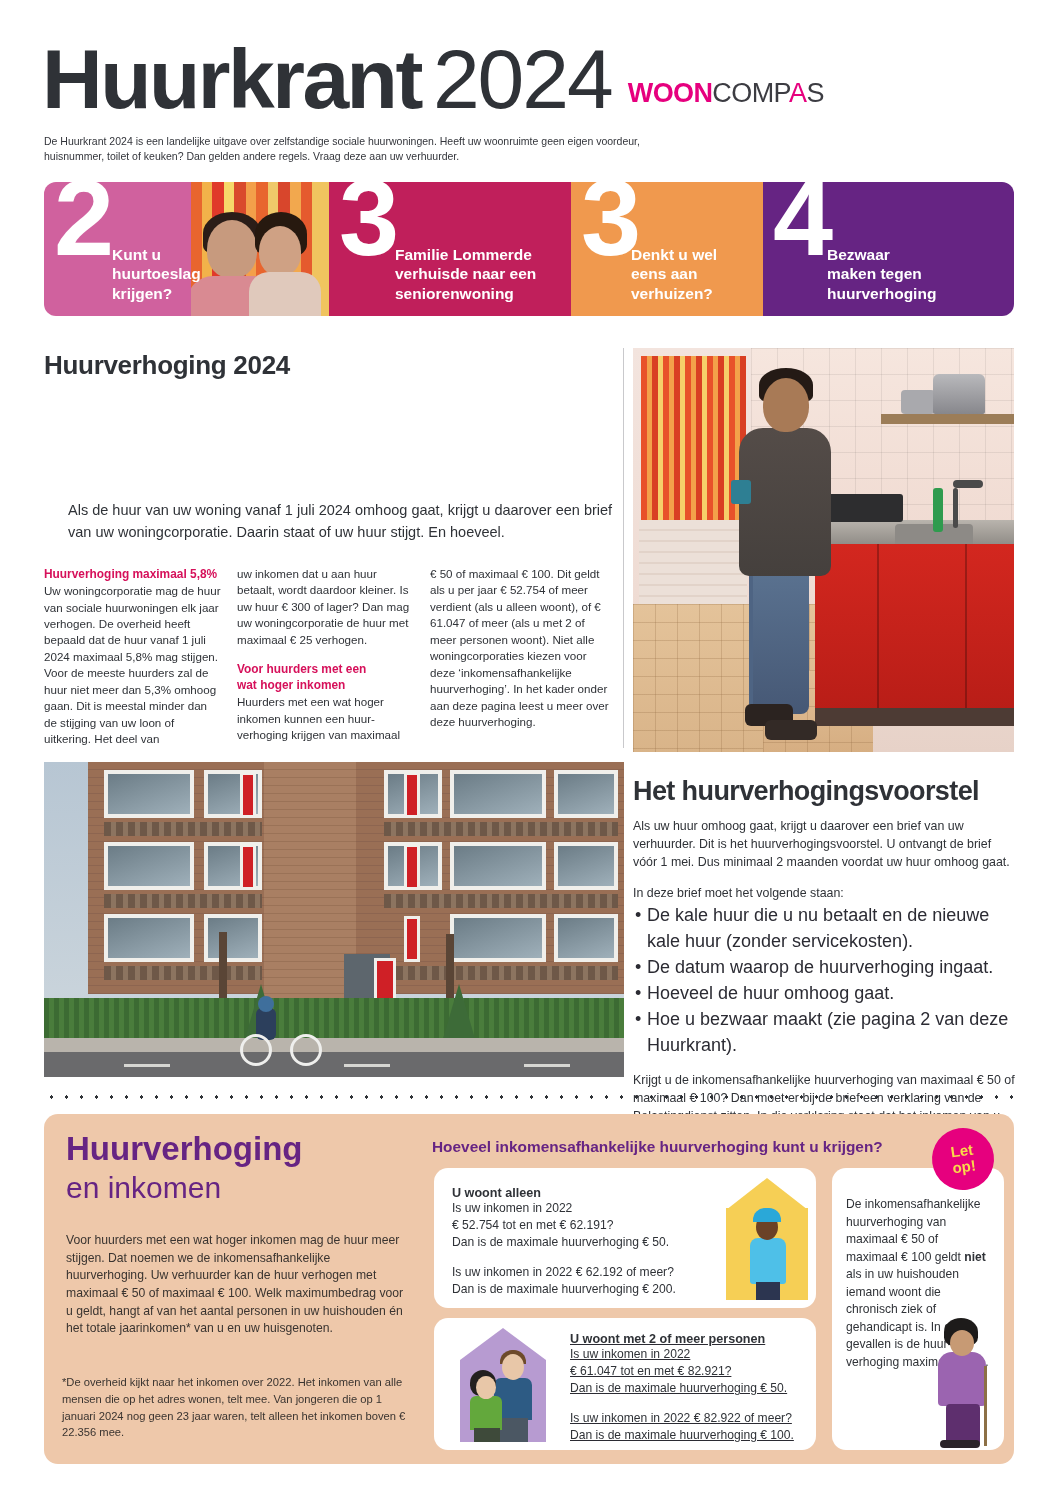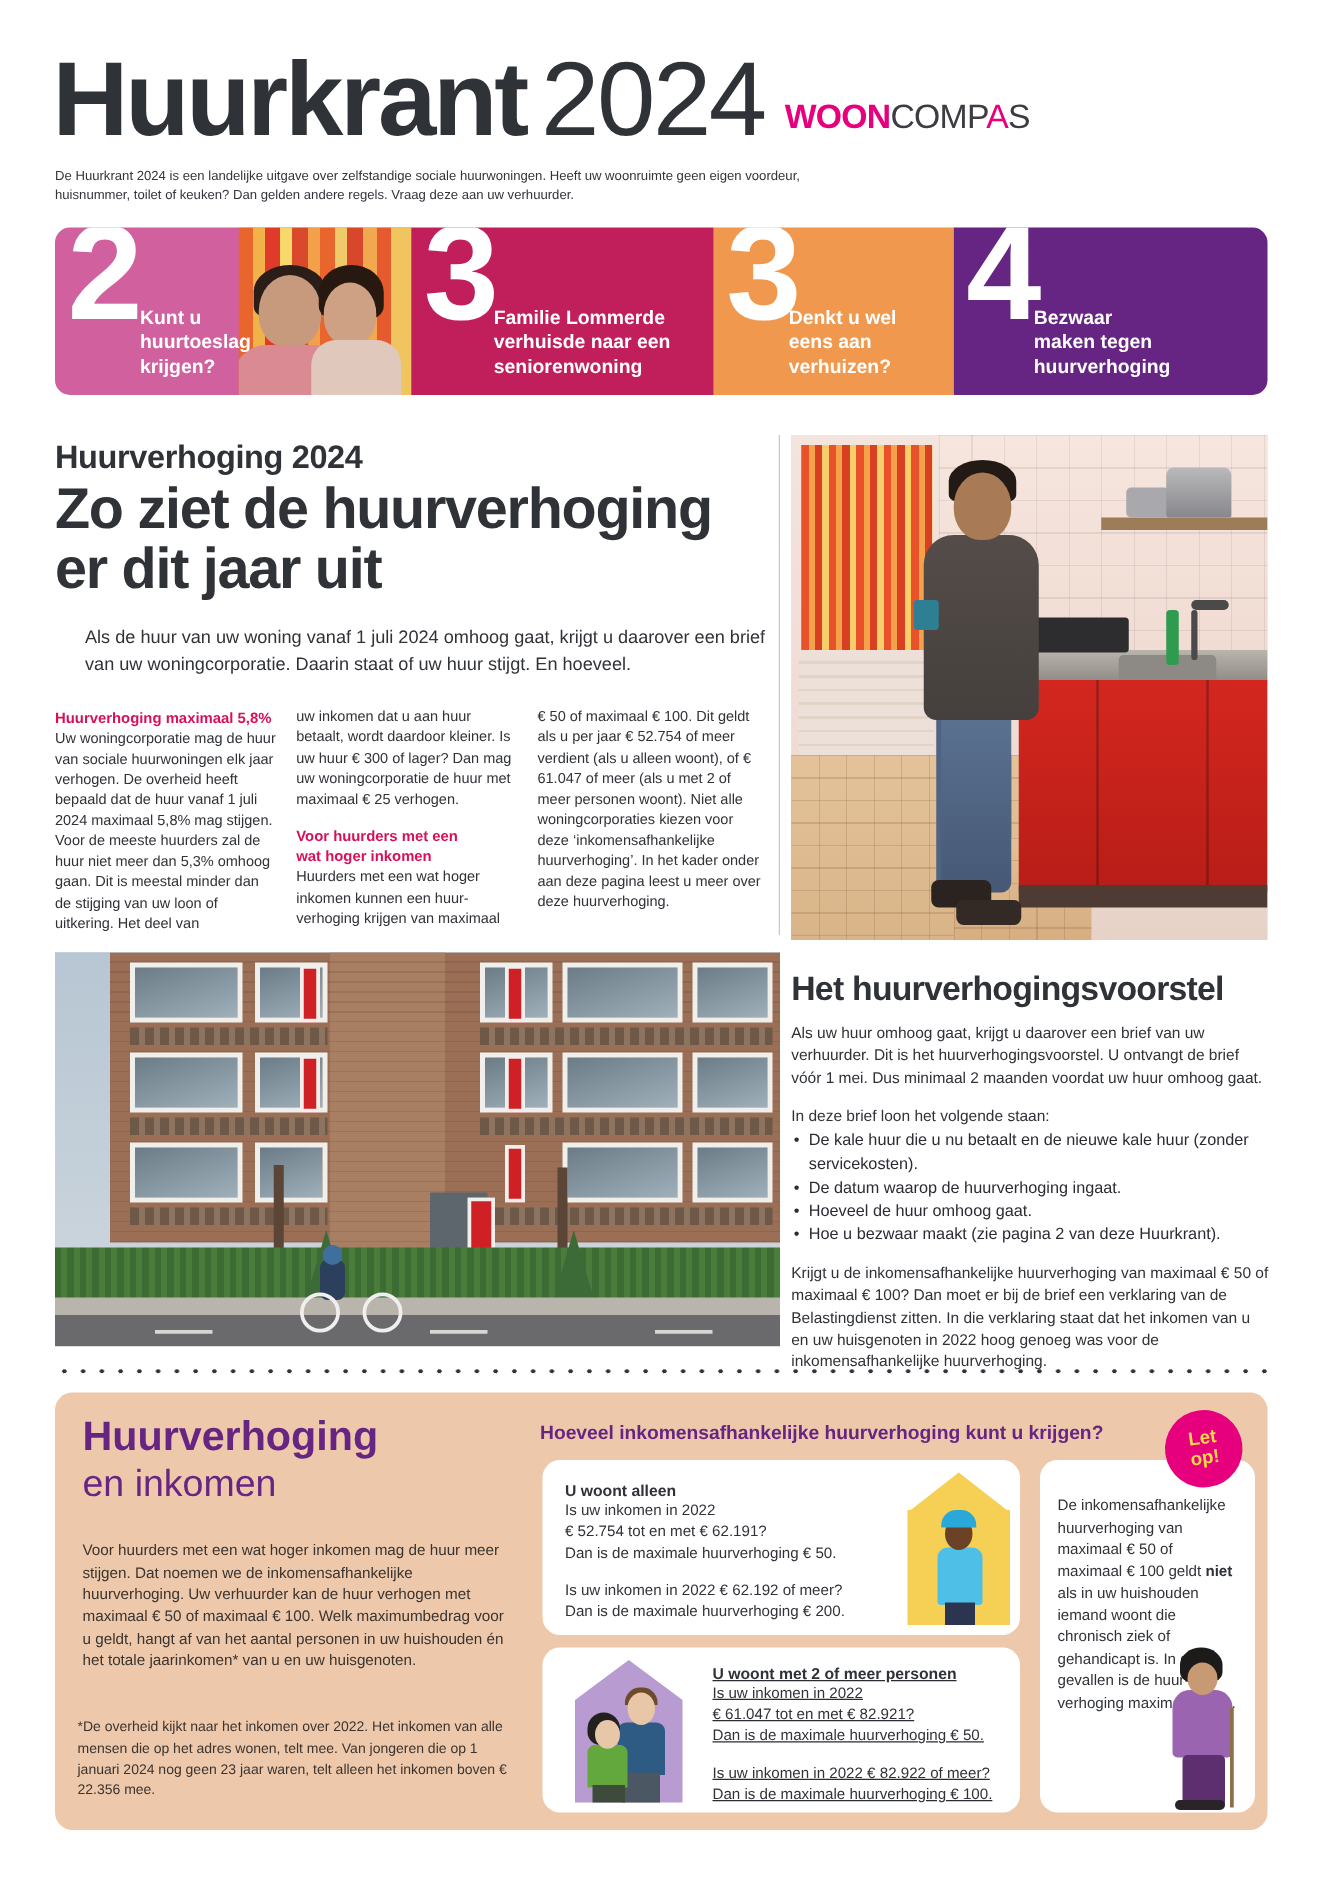--- a/index.html
+++ b/index.html
@@ -212,21 +212,21 @@
 
   
   .rh {
     position: absolute; left: 633px; top: 776px;
     font-size: 27px; font-weight: 700; color: #2f3237; letter-spacing: -0.6px;
   }
   .rbody { position: absolute; left: 633px; top: 818px; width: 382px; }
   .rbody p { font-size: 12.4px; line-height: 1.44; color: #2f3237; }
   .rbody .gap { height: 13px; }
   .rbody ul { list-style: none; margin-top: 1px; }
-  .rbody li { font-size: 13px; line-height: 1.44; padding-left: 14px; position: relative; }
+  .rbody li { font-size: 18px; line-height: 1.44; padding-left: 14px; position: relative; }
   .rbody li::before { content:"•"; position:absolute; left:2px; top:0; }
 
   
   .dots {
     position: absolute; left: 44px; top: 1094px; width: 970px; height: 6px;
     background-image: radial-gradient(circle, #2f3237 1.6px, transparent 1.8px);
     background-size: 15px 6px; background-repeat: repeat-x;
   }
 
   
@@ -357,22 +357,20 @@
     </div>
     <div class="navblock nb4">
       <span class="num">4</span>
       <span class="lbl">Bezwaar
 maken tegen
 huurverhoging</span>
     </div>
   </div>
 
   <div class="kicker">Huurverhoging 2024</div>
-  <div class="headline">Zo ziet de huurverhoging
-er dit jaar uit</div>
   <div class="lead">Als de huur van uw woning vanaf 1 juli 2024 omhoog gaat, krijgt u daarover een brief van uw woningcorporatie. Daarin staat of uw huur stijgt. En hoeveel.</div>
   <div class="vrule"></div>
 
   <div class="cols">
     <div class="col">
       <div class="sub">Huurverhoging maximaal 5,8%</div>
       <p>Uw woningcorporatie mag de huur van sociale huurwoningen elk jaar verhogen. De overheid heeft bepaald dat de huur vanaf 1 juli 2024 maximaal 5,8% mag stijgen. Voor de meeste huurders zal de huur niet meer dan 5,3% omhoog gaan. Dit is meestal minder dan de stijging van uw loon of uitkering. Het deel van</p>
     </div>
     <div class="col">
       <p>uw inkomen dat u aan huur betaalt, wordt daardoor kleiner. Is uw huur € 300 of lager? Dan mag uw woningcorporatie de huur met maximaal € 25 verhogen.</p>
@@ -456,21 +454,21 @@
     <span class="b-cyc-body"></span>
       <span class="b-cyc-head"></span>
     <span class="b-wheel" style="left:196px;"></span>
     <span class="b-wheel" style="left:246px;"></span>
   </div>
 
   <div class="rh">Het huurverhogingsvoorstel</div>
   <div class="rbody">
     <p>Als uw huur omhoog gaat, krijgt u daarover een brief van uw verhuurder. Dit is het huurverhogingsvoorstel. U ontvangt de brief vóór 1 mei. Dus minimaal 2 maanden voordat uw huur omhoog gaat.</p>
     <div class="gap"></div>
-    <p>In deze brief loon het volgende staan:</p>
+    <p>In deze brief moet het volgende staan:</p>
     <ul>
       <li>De kale huur die u nu betaalt en de nieuwe kale huur (zonder servicekosten).</li>
       <li>De datum waarop de huurverhoging ingaat.</li>
       <li>Hoeveel de huur omhoog gaat.</li>
       <li>Hoe u bezwaar maakt (zie pagina 2 van deze Huurkrant).</li>
     </ul>
     <div class="gap"></div>
     <p>Krijgt u de inkomensafhankelijke huurverhoging van maximaal € 50 of maximaal € 100? Dan moet er bij de brief een verklaring van de Belastingdienst zitten. In die verklaring staat dat het inkomen van u en uw huisgenoten in 2022 hoog genoeg was voor de inkomensafhankelijke huurverhoging.</p>
   </div>
 

